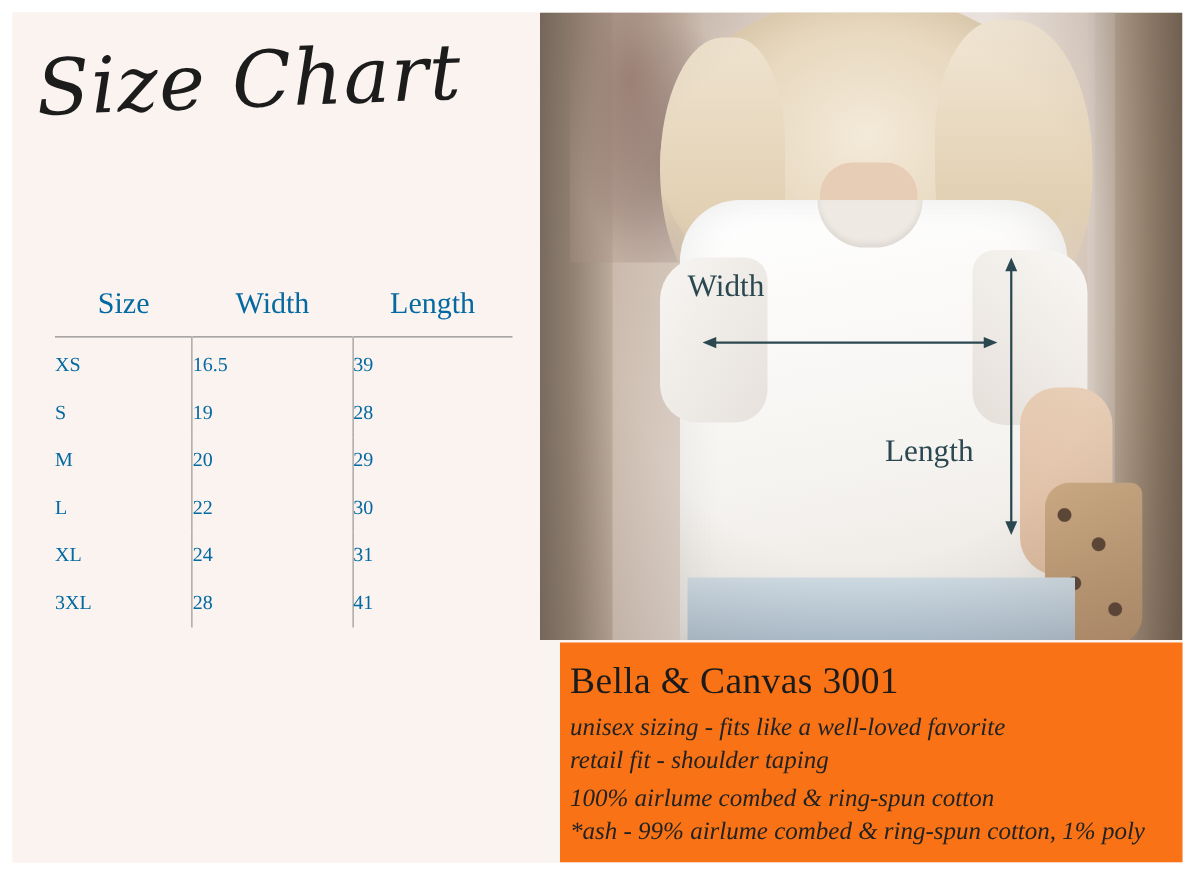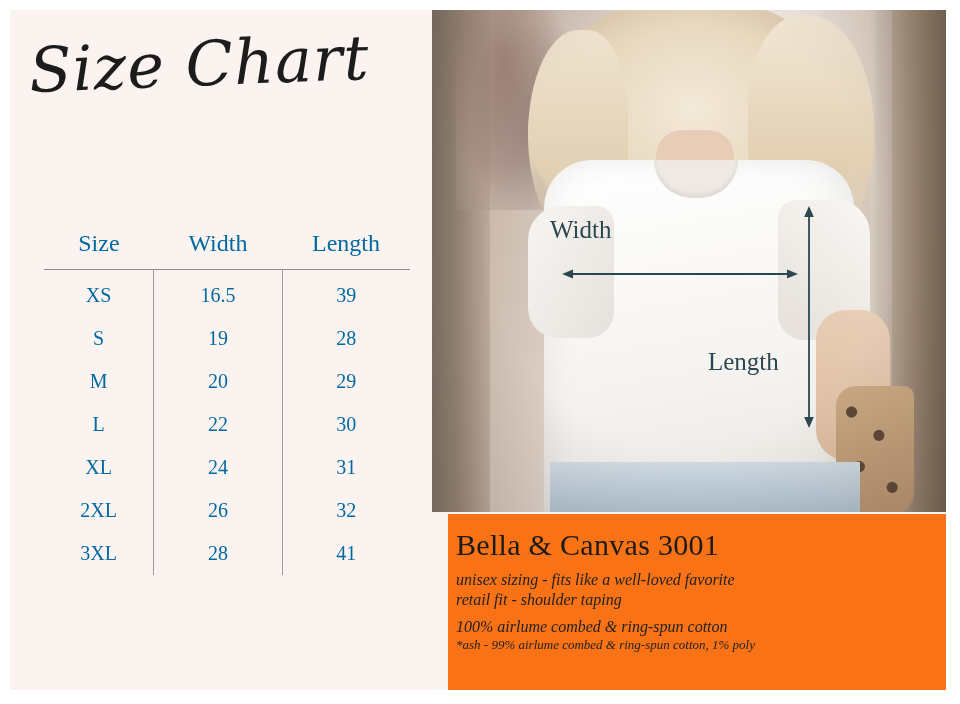--- a/index.html
+++ b/index.html
@@ -88,22 +88,22 @@
   table.size-table th {
     font-weight: 400;
     font-size: 24px;
     padding: 2px 0 12px 0;
     text-align: center;
   }
   table.size-table thead tr {
     border-bottom: 1.5px solid #8f8c8a;
   }
   table.size-table td {
-    font-size: 20px;
-    text-align: center;
+    font-size: 16px;
+    text-align: left;
     padding: 10px 0;
     border-right: 1.2px solid #9c9a98;
   }
   table.size-table td:last-child {
     border-right: none;
   }
   table.size-table th:nth-child(1), table.size-table td:nth-child(1) { width: 110px; }
   table.size-table th:nth-child(2), table.size-table td:nth-child(2) { width: 128px; }
   table.size-table th:nth-child(3), table.size-table td:nth-child(3) { width: 128px; }
   table.size-table tbody tr:first-child td {
@@ -294,26 +294,26 @@
   .brand {
     font-family: "Liberation Serif", serif;
     font-size: 30px;
     color: #1b1b1b;
     margin: 0 0 8px 0;
     letter-spacing: 0.3px;
   }
   .desc-line {
     font-family: "Liberation Serif", serif;
     font-style: italic;
-    font-size: 16px;
+    font-size: 20px;
     color: #222222;
     line-height: 1.28;
   }
   .desc-line.small {
-    font-size: 13px;
+    font-size: 20px;
   }
   .desc-group { margin-bottom: 6px; }
 </style>
 </head>
 <body>
 
 <div class="page">
 
   <div class="frame-top"></div>
   <div class="frame-bottom"></div>
@@ -351,25 +351,20 @@
           </tr>
           <tr>
             <td>L</td>
             <td>22</td>
             <td>30</td>
           </tr>
           <tr>
             <td>XL</td>
             <td>24</td>
             <td>31</td>
-          </tr>
-          <tr>
-            <td>2XL</td>
-            <td>26</td>
-            <td>32</td>
           </tr>
           <tr>
             <td>3XL</td>
             <td>28</td>
             <td>41</td>
           </tr>
         </tbody>
       </table>
     </div>
 

